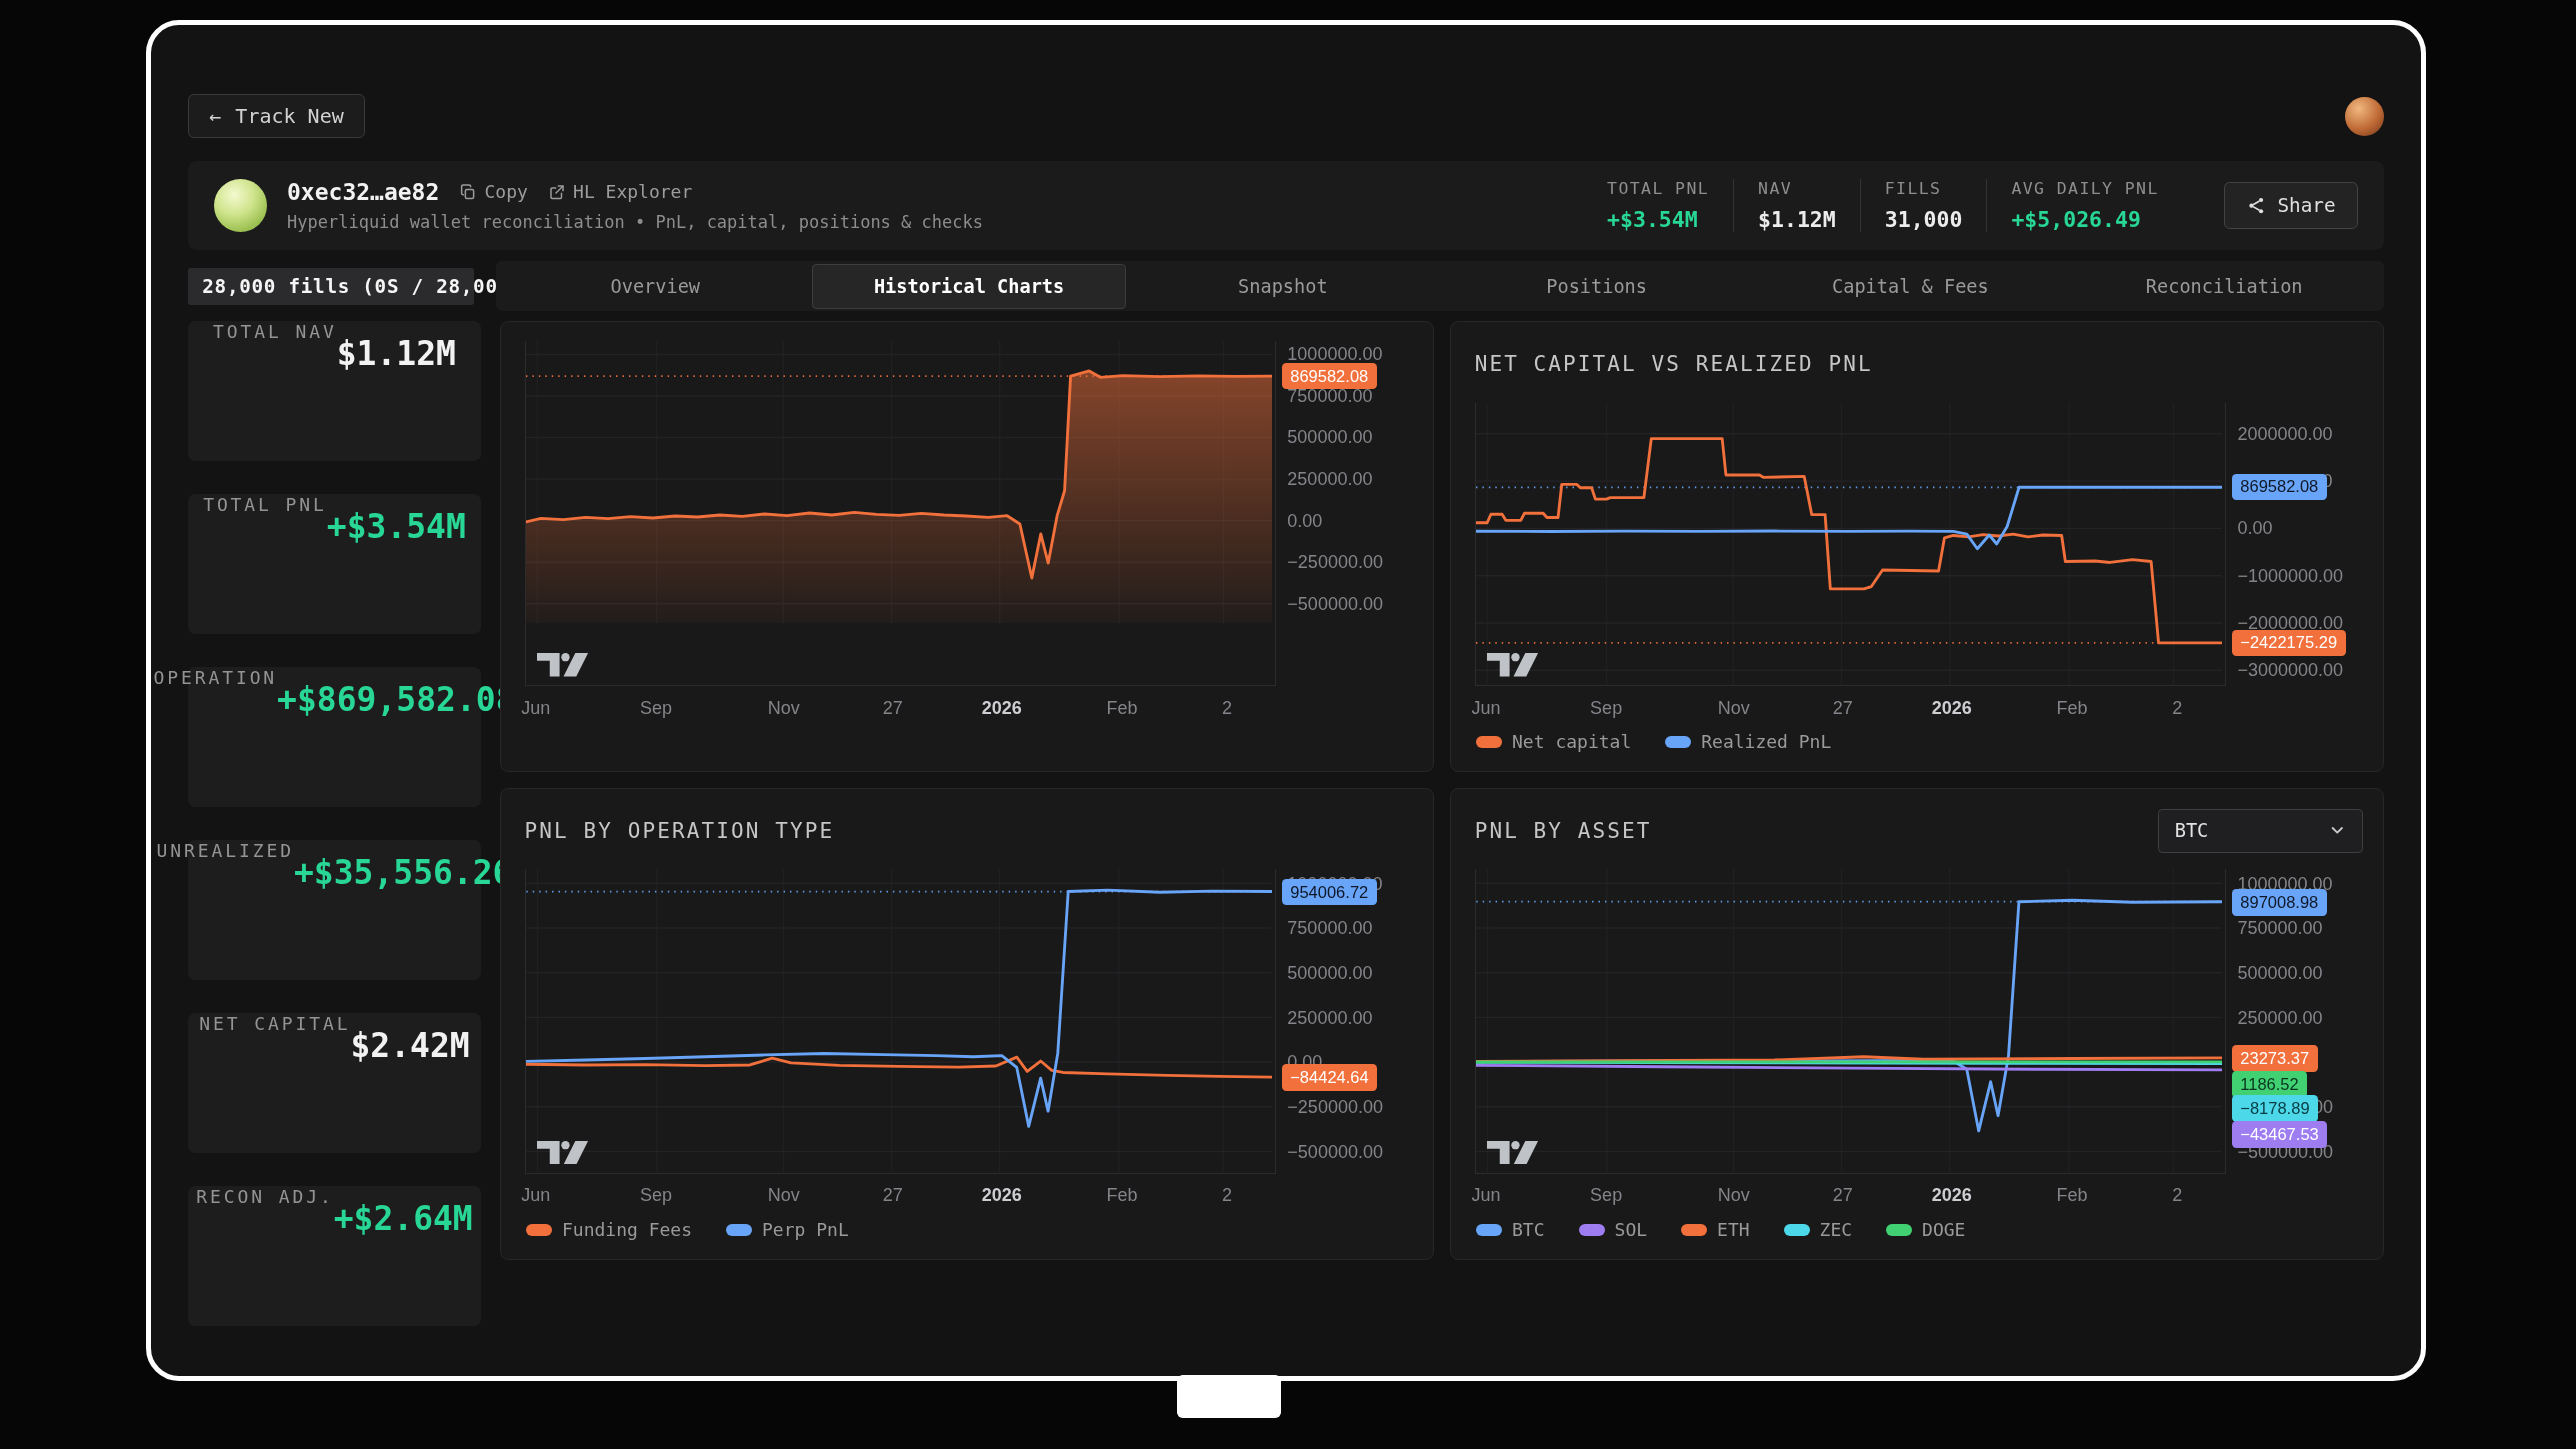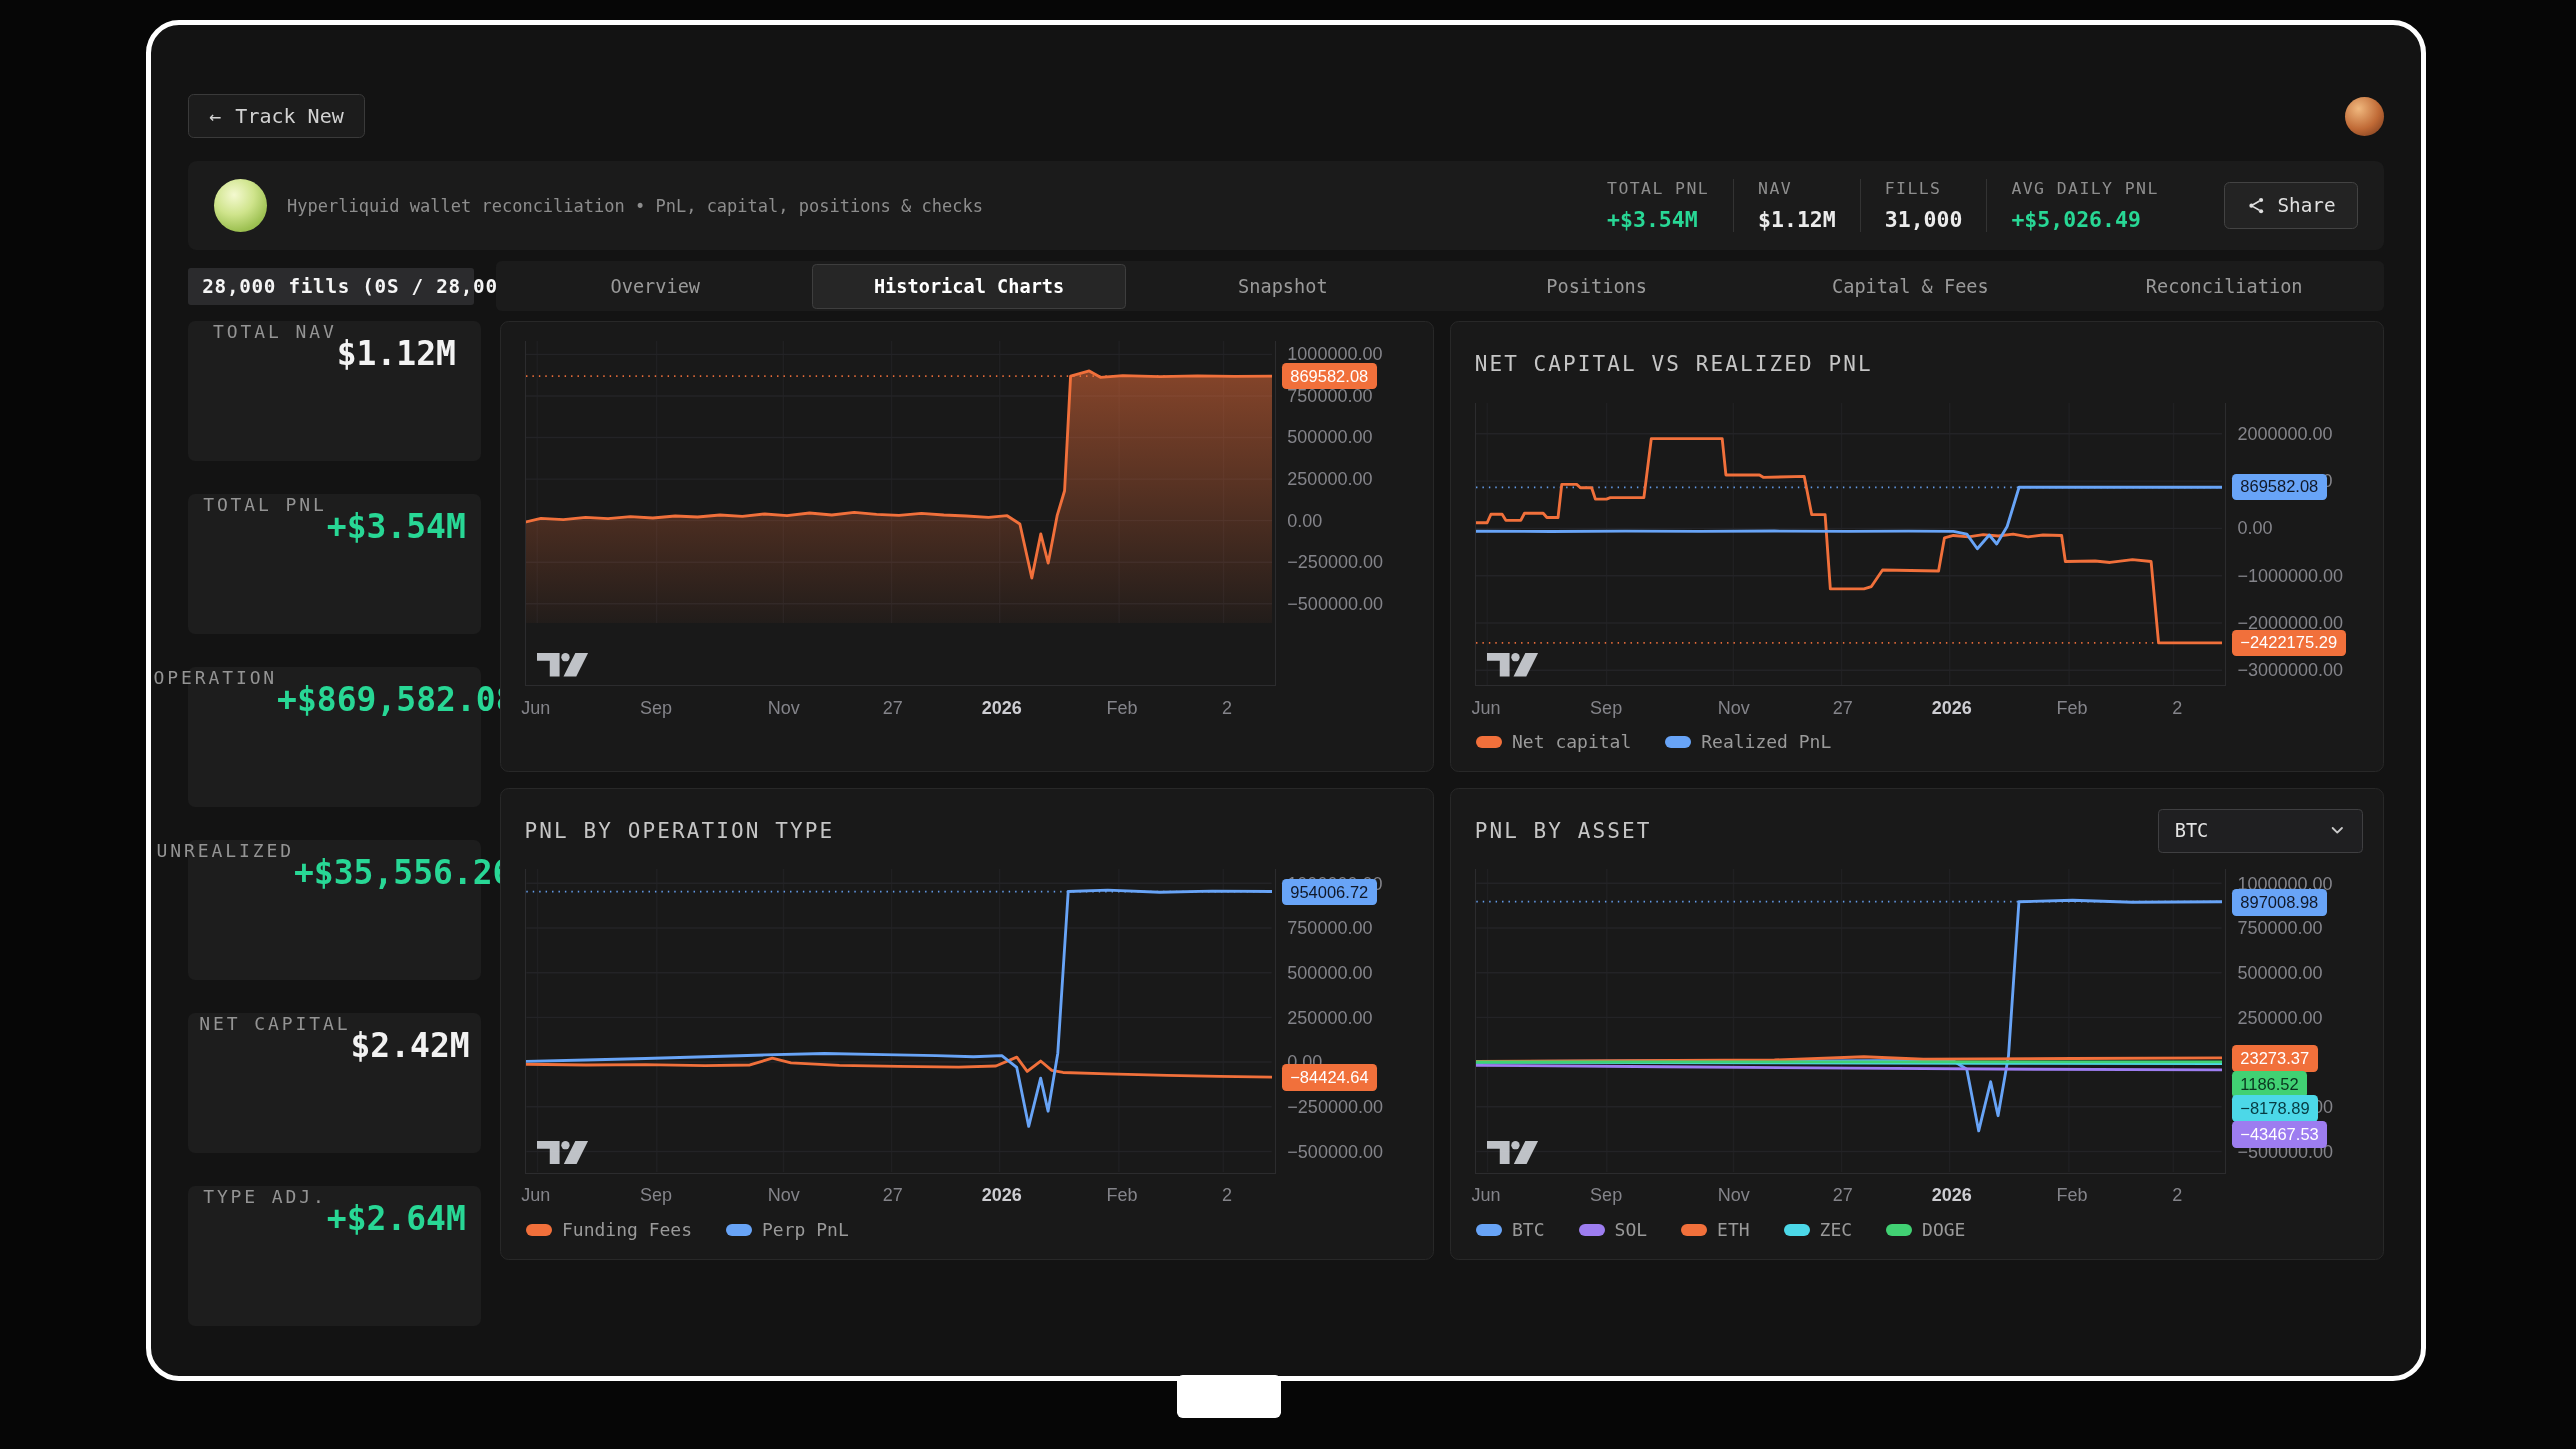--- a/index.html
+++ b/index.html
@@ -87,20 +87,38 @@
     <button class="back-btn">
       <span>←</span>
       <span>Track New</span>
     </button>
     <div class="avatar-sm"></div>
   </div>
 
   <div class="wallet-bar">
     <div class="wallet-avatar"></div>
     <div class="wallet-info">
+      <div class="wallet-row">
+        <span class="wallet-addr">0xec32…ae82</span>
+        <span class="wlink">
+          <svg width="18" height="18" viewBox="0 0 24 24" fill="none" stroke="currentColor" stroke-width="2">
+              <rect x="8.5" y="8.5" width="11" height="12" rx="2"></rect>
+              <path d="M15.5 5.5v-1a2 2 0 0 0-2-2h-8a2 2 0 0 0-2 2v9a2 2 0 0 0 2 2h1"></path>
+            </svg>
+          <span>Copy</span>
+        </span>
+        <span class="wlink">
+          <svg width="18" height="18" viewBox="0 0 24 24" fill="none" stroke="currentColor" stroke-width="2">
+              <path d="M13 4h7v7"></path>
+              <path d="M20 4 10 14"></path>
+              <path d="M18 13v6a1.5 1.5 0 0 1-1.5 1.5h-11A1.5 1.5 0 0 1 4 19V8a1.5 1.5 0 0 1 1.5-1.5H11"></path>
+            </svg>
+          <span>HL Explorer</span>
+        </span>
+      </div>
       <div class="wallet-sub">Hyperliquid wallet reconciliation • PnL, capital, positions &amp; checks</div>
     </div>
     <div class="stats">
         <div class="stat">
           <div class="stat-label">TOTAL PNL</div>
           <div class="stat-value pos">+$3.54M</div>
         </div>
         <div class="stat">
           <div class="stat-label">NAV</div>
           <div class="stat-value">$1.12M</div>
@@ -153,21 +171,21 @@
         </div>
         <div class="card">
           <div class="card-label">UNREALIZED</div>
           <div class="card-value pos">+$35,556.26</div>
         </div>
         <div class="card">
           <div class="card-label">NET CAPITAL</div>
           <div class="card-value">$2.42M</div>
         </div>
         <div class="card">
-          <div class="card-label">TYPE ADJ.</div>
+          <div class="card-label">RECON ADJ.</div>
           <div class="card-value pos">+$2.64M</div>
         </div>
       </aside>
 
     <main class="grid">
 
       <section class="panel">
         <div class="plot-row">
           <div class="plot">
               <svg class="chart" width="746" height="282" viewBox="0 0 1043 394">

